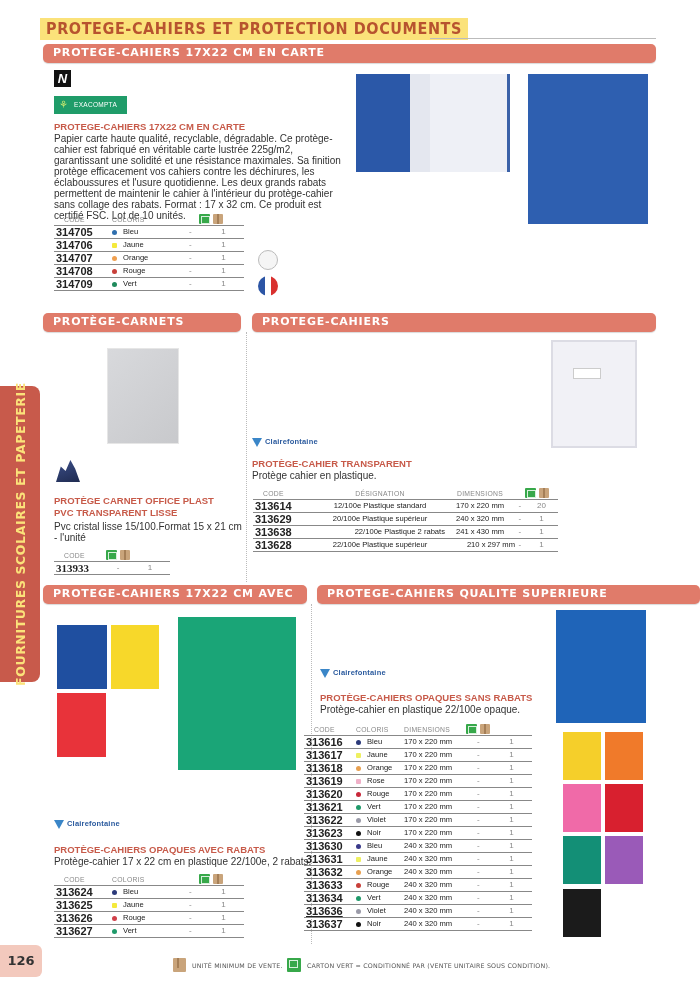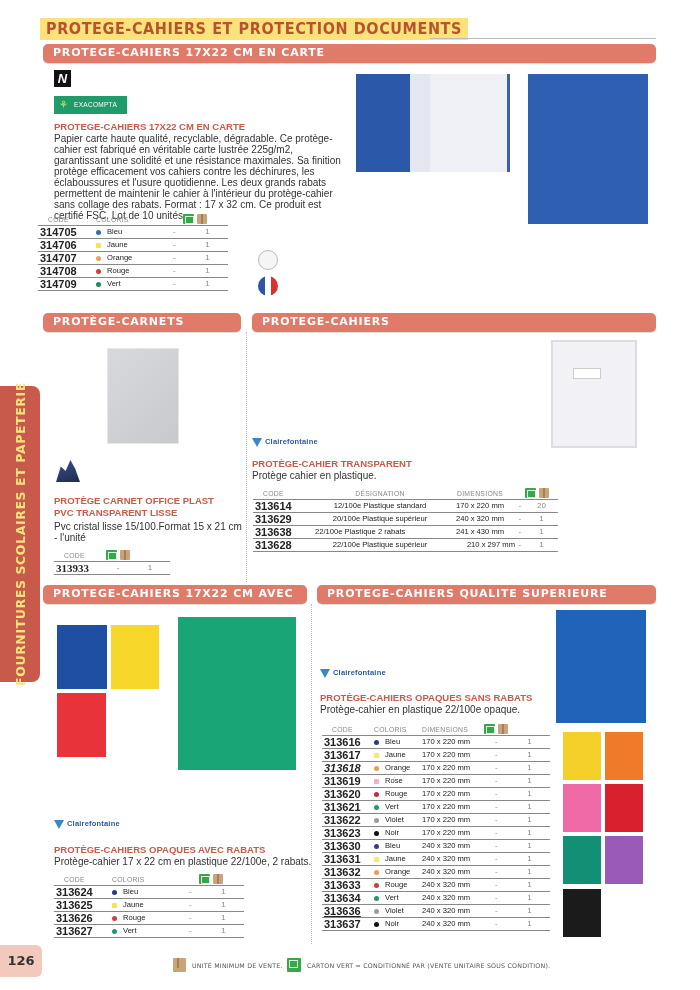--- a/index.html
+++ b/index.html
@@ -56,21 +56,21 @@
 <div class="abs side-tab">
   <span>FOURNITURES SCOLAIRES ET PAPETERIE</span>
 </div>
 
 <div class="abs sec-header" style="left:43px;top:44px;width:613px;">PROTEGE-CAHIERS 17X22 CM EN CARTE</div>
 <div class="abs logo-n">N</div>
 <div class="abs logo-exa">EXACOMPTA</div>
 <div class="abs prod-title" style="left:54px;top:121px;">PROTEGE-CAHIERS 17X22 CM EN CARTE</div>
 <div class="abs prod-desc" style="left:54px;top:133px;width:290px;">Papier carte haute qualité, recyclable, dégradable. Ce protège-cahier est fabriqué en véritable carte lustrée 225g/m2, garantissant une solidité et une résistance maximales. Sa finition protège efficacement vos cahiers contre les déchirures, les éclaboussures et l'usure quotidienne. Les deux grands rabats permettent de maintenir le cahier à l'intérieur du protège-cahier sans collage des rabats. Format : 17 x 32 cm. Ce produit est certifié FSC. Lot de 10 unités.</div>
 
-<table class="abs ref" style="left:38px;top:214px;width:190px;">
+<table class="abs ref" style="left:54px;top:214px;width:190px;">
   <thead>
     <tr>
       <th style="width:58px;padding-left:10px;">CODE</th>
       <th style="width:66px;">COLORIS</th>
       <th style="width:30px;text-align:center;" colspan="2"><span class="ic-green"></span><span class="ic-box"></span></th>
     </tr>
   </thead>
   <tbody id="t1">
       <tr>
         <td class="code" style="padding-left: 2px;">314705</td>
@@ -166,37 +166,37 @@
       </tr>
       <tr>
         <td class="code" style="padding-left: 2px;">313629</td>
         <td class="des" style="text-align: center;">20/100e Plastique supérieur</td>
         <td class="dim" style="text-align: center;">240 x 320 mm</td>
         <td class="dash">-</td>
         <td class="qty">1</td>
       </tr>
       <tr>
         <td class="code" style="padding-left: 2px;">313638</td>
-        <td class="des" style="text-align: left;">22/100e Plastique 2 rabats</td>
+        <td class="des" style="text-align: right;">22/100e Plastique 2 rabats</td>
         <td class="dim" style="text-align: center;">241 x 430 mm</td>
         <td class="dash">-</td>
         <td class="qty">1</td>
       </tr>
       <tr>
         <td class="code" style="padding-left: 2px;">313628</td>
         <td class="des" style="text-align: center;">22/100e Plastique supérieur</td>
         <td class="dim" style="text-align: right;">210 x 297 mm</td>
         <td class="dash">-</td>
         <td class="qty">1</td>
       </tr>
     </tbody>
 </table>
 
 <div class="abs sec-header" style="left:43px;top:585px;width:264px;">PROTEGE-CAHIERS 17X22 CM AVEC RABATS</div>
-<div class="abs sec-header" style="left:317px;top:585px;width:339px;">PROTEGE-CAHIERS QUALITE SUPERIEURE</div>
+<div class="abs sec-header" style="left:317px;top:585px;width:383px;">PROTEGE-CAHIERS QUALITE SUPERIEURE</div>
 <div class="abs vdiv" style="left:311px;top:604px;height:340px;"></div>
 
 <div id="sw4">
     <div class="img" style="left: 57px; top: 625px; width: 50px; height: 64px; background: rgb(31, 79, 160);"></div>
     <div class="img" style="left: 111px; top: 625px; width: 48px; height: 64px; background: rgb(247, 216, 42);"></div>
     <div class="img" style="left: 57px; top: 693px; width: 49px; height: 64px; background: rgb(232, 51, 58);"></div>
     <div class="img" style="left: 178px; top: 617px; width: 118px; height: 153px; background: rgb(26, 165, 119);"></div>
   </div>
 <div class="abs logo-cf" style="left:54px;top:819px;"><span class="tri"></span><span>Clairefontaine</span></div>
 <div class="abs prod-title" style="left:54px;top:844px;">PROTÈGE-CAHIERS OPAQUES AVEC RABATS</div>
@@ -235,21 +235,21 @@
         <td class="dash">-</td>
         <td class="qty">1</td>
       </tr>
     </tbody>
 </table>
 
 <div class="abs logo-cf" style="left:320px;top:668px;"><span class="tri"></span><span>Clairefontaine</span></div>
 <div class="abs prod-title" style="left:320px;top:692px;">PROTÈGE-CAHIERS OPAQUES SANS RABATS</div>
 <div class="abs prod-desc" style="left:320px;top:704px;">Protège-cahier en plastique 22/100e opaque.</div>
 
-<table class="abs ref" style="left:322px;top:724px;width:228px;">
+<table class="abs ref" style="left:304px;top:724px;width:228px;">
   <thead>
     <tr>
       <th style="width:52px;padding-left:10px;">CODE</th>
       <th style="width:48px;">COLORIS</th>
       <th style="width:62px;">DIMENSIONS</th>
       <th colspan="2" style="text-align:left;"><span class="ic-green"></span><span class="ic-box"></span></th>
     </tr>
   </thead>
   <tbody id="t5">
       <tr>
@@ -260,21 +260,21 @@
         <td class="qty">1</td>
       </tr>
       <tr>
         <td class="code" style="padding-left: 2px;">313617</td>
         <td class="col"><span class="dot sq" style="background: rgb(238, 240, 96);"></span><span>Jaune</span></td>
         <td class="dim">170 x 220 mm</td>
         <td class="dash">-</td>
         <td class="qty">1</td>
       </tr>
       <tr>
-        <td class="code" style="padding-left: 2px; font-style: italic;">313618</td>
+        <td class="code" style="padding-left: 2px;">313618</td>
         <td class="col"><span class="dot" style="background: rgb(232, 160, 80);"></span><span>Orange</span></td>
         <td class="dim">170 x 220 mm</td>
         <td class="dash">-</td>
         <td class="qty">1</td>
       </tr>
       <tr>
         <td class="code" style="padding-left: 2px;">313619</td>
         <td class="col"><span class="dot sq" style="background: rgb(240, 176, 200);"></span><span>Rose</span></td>
         <td class="dim">170 x 220 mm</td>
         <td class="dash">-</td>

